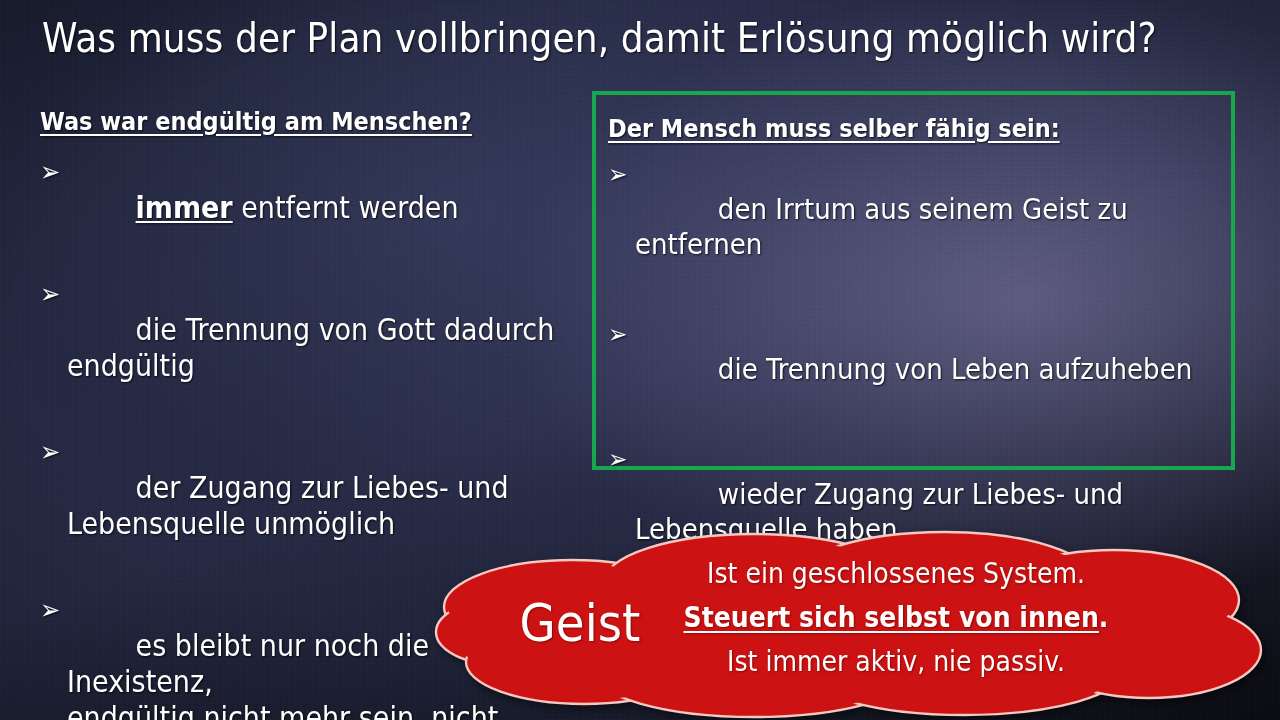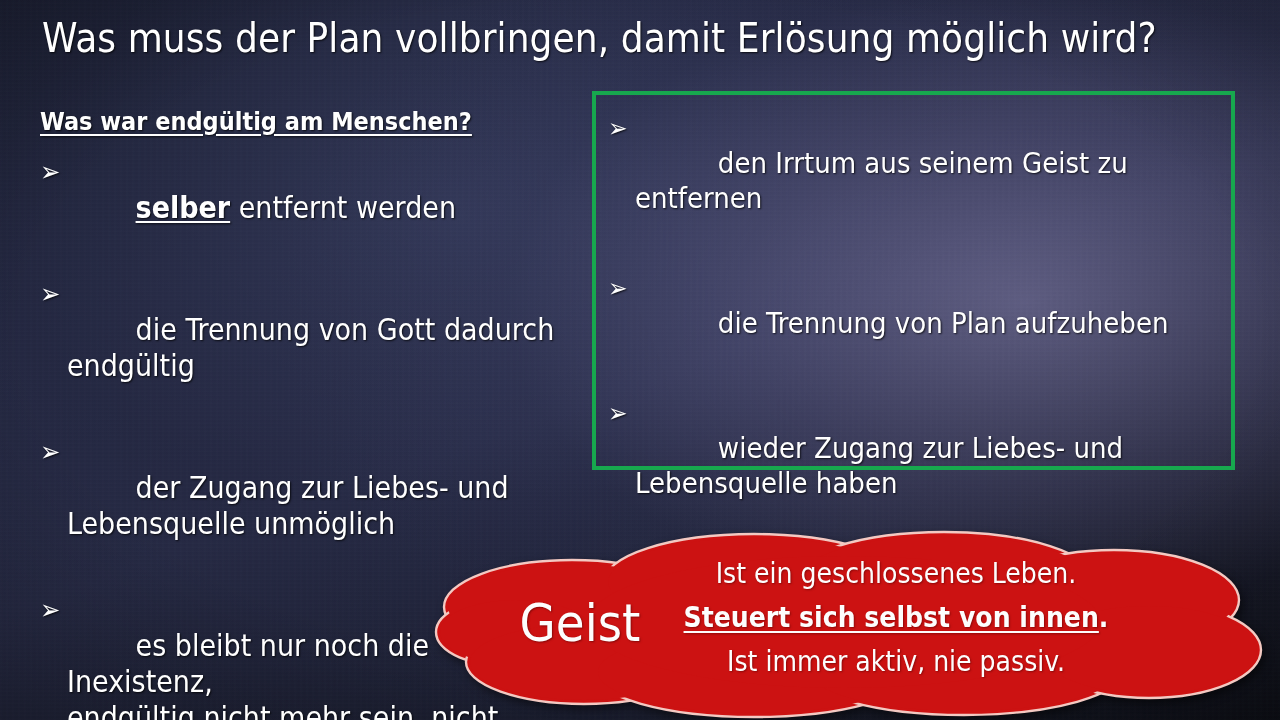--- a/index.html
+++ b/index.html
@@ -186,21 +186,21 @@
   <div id="vignette"></div>
 
   <div id="title" class="txt">Was muss der Plan vollbringen, damit Erlösung möglich wird?</div>
 
   <div id="left-col">
     <div class="col-head txt">Was war endgültig am Menschen?</div>
 
     <div class="bullet-list">
 
       <div class="bullet txt">
-        <span class="arrow">➢</span><span class="u-bold">selber</span><span> entfernt werden</span>
+        <span class="arrow">➢</span><span class="u-bold">immer</span><span> entfernt werden</span>
       </div>
 
       <div class="bullet txt">
         <span class="arrow">➢</span><span>die Trennung von Gott dadurch
 endgültig</span>
       </div>
 
       <div class="bullet txt">
         <span class="arrow">➢</span><span>der Zugang zur Liebes- und
 Lebensquelle unmöglich</span>
@@ -210,27 +210,28 @@
         <span class="arrow">➢</span><span>es bleibt nur noch die Inexistenz,
 endgültig nicht mehr sein, nicht
 mehr leben.</span>
       </div>
 
     </div>
   </div>
 
   <div id="right-col">
     <div id="right-inner">
+      <div class="col-head txt">Der Mensch muss selber fähig sein:</div>
 
       <div class="bullet-list">
         <div class="bullet txt">
           <span class="arrow">➢</span><span>den Irrtum aus seinem Geist zu entfernen</span>
         </div>
         <div class="bullet txt">
-          <span class="arrow">➢</span><span>die Trennung von Plan aufzuheben</span>
+          <span class="arrow">➢</span><span>die Trennung von Leben aufzuheben</span>
         </div>
         <div class="bullet txt">
           <span class="arrow">➢</span><span>wieder Zugang zur Liebes- und
 Lebensquelle haben</span>
         </div>
         <div class="bullet txt">
           <span class="arrow">➢</span><span>somit ewiges Leben zu haben</span>
         </div>
       </div>
     </div>
@@ -260,19 +261,19 @@
         <ellipse cx="540" cy="148" rx="156" ry="41"></ellipse>
         <ellipse cx="690" cy="78" rx="121" ry="46"></ellipse>
         <ellipse cx="725" cy="128" rx="108" ry="44"></ellipse>
         <ellipse cx="420" cy="100" rx="256" ry="66"></ellipse>
       </g>
     </svg>
 
     <div id="cloud-label">Geist</div>
 
     <div id="cloud-lines">
-      <div class="cl">Ist ein geschlossenes Leben.</div>
+      <div class="cl">Ist ein geschlossenes System.</div>
       <div class="cl em"><span class="ul">Steuert sich selbst von innen</span><span>.</span></div>
       <div class="cl">Ist immer aktiv, nie passiv.</div>
     </div>
   </div>
 
 </div>
 
 </body></html>

